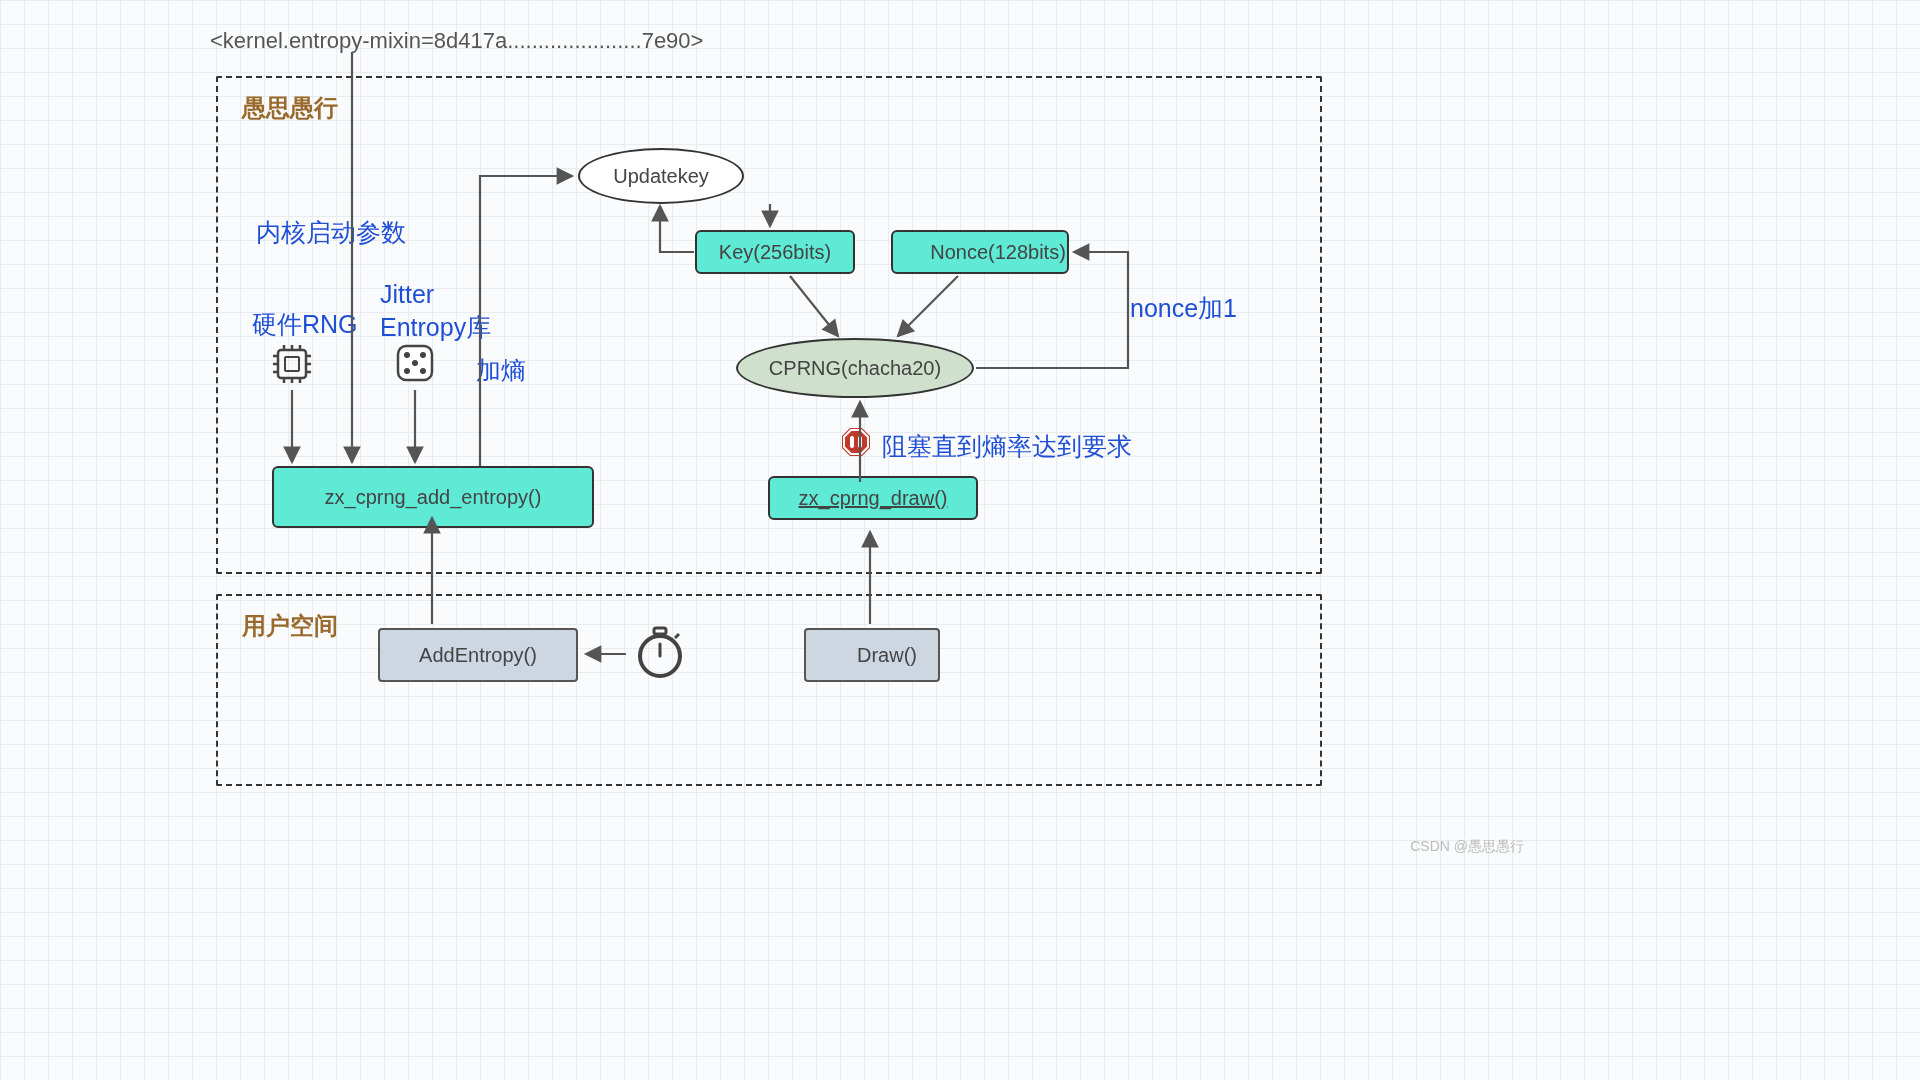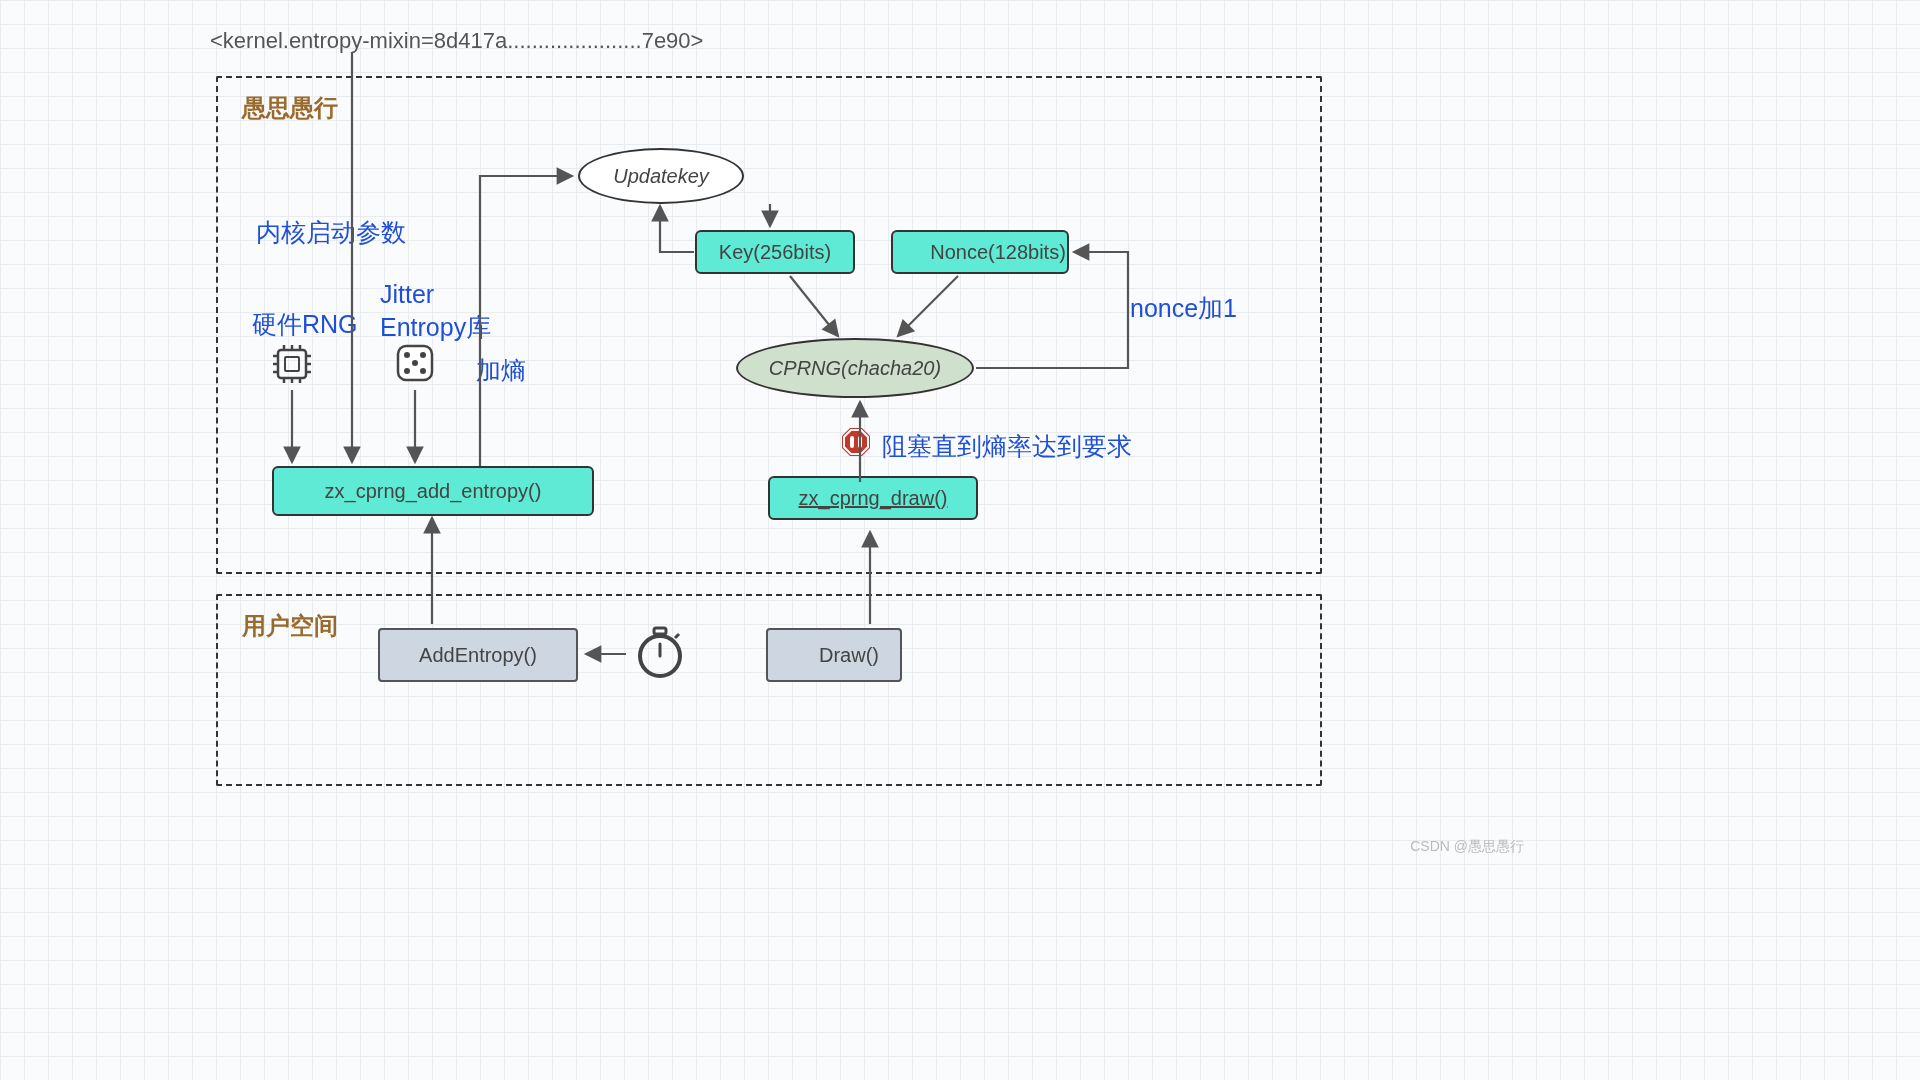--- a/index.html
+++ b/index.html
@@ -56,21 +56,20 @@
   }
   .rect {
     border: 2px solid #333;
     border-radius: 6px;
     background: #5eead4;
   }
   .ellipse {
     border: 2px solid #333;
     border-radius: 50%;
     background: #fff;
-    font-style: italic;
   }
   .green { background: #cfe1cc; }
   .steel {
     background: #cdd6e1;
     border-radius: 4px;
     border: 2px solid #555;
   }
   .blue-label {
     position: absolute;
     color: #1f4fd6;
@@ -104,24 +103,24 @@
 </div>
 
 <div class="space-box user-space">
   <div class="space-title">用户空间</div>
 </div>
 
 <div class="node ellipse" style="left:578px; top:148px; width:166px; height:56px;">Updatekey</div>
 <div class="node rect" style="left:695px; top:230px; width:160px; height:44px;">Key(256bits)</div>
 <div class="node rect" style="left:891px; top:230px; width:178px; height:44px;padding-left:36px;">Nonce(128bits)</div>
 <div class="node ellipse green" style="left:736px; top:338px; width:238px; height:60px;">CPRNG(chacha20)</div>
-<div class="node rect" style="left:272px; top:466px; width:322px; height:50px;">zx_cprng_add_entropy()</div>
+<div class="node rect" style="left:272px; top:466px; width:322px; height:62px;">zx_cprng_add_entropy()</div>
 <div class="node rect" style="left:768px; top:476px; width:210px; height:44px;text-decoration:underline;">zx_cprng_draw()</div>
 <div class="node steel" style="left:378px; top:628px; width:200px; height:54px;">AddEntropy()</div>
-<div class="node steel" style="left:766px; top:628px; width:136px; height:54px;padding-left:30px;">Draw()</div>
+<div class="node steel" style="left:804px; top:628px; width:136px; height:54px;padding-left:30px;">Draw()</div>
 
 <div class="blue-label" style="left:256px; top:216px;">内核启动参数</div>
 <div class="blue-label" style="left:252px; top:308px;">硬件RNG</div>
 <div class="blue-label" style="left:380px; top:278px;">
   <span>Jitter</span><br><span>Entropy库</span>
 </div>
 <div class="blue-label" style="left:476px; top:354px;">加熵</div>
 <div class="blue-label" style="left:1130px; top:292px;">nonce加1</div>
 <div class="blue-label" style="left:882px; top:430px;">阻塞直到熵率达到要求</div>
 

